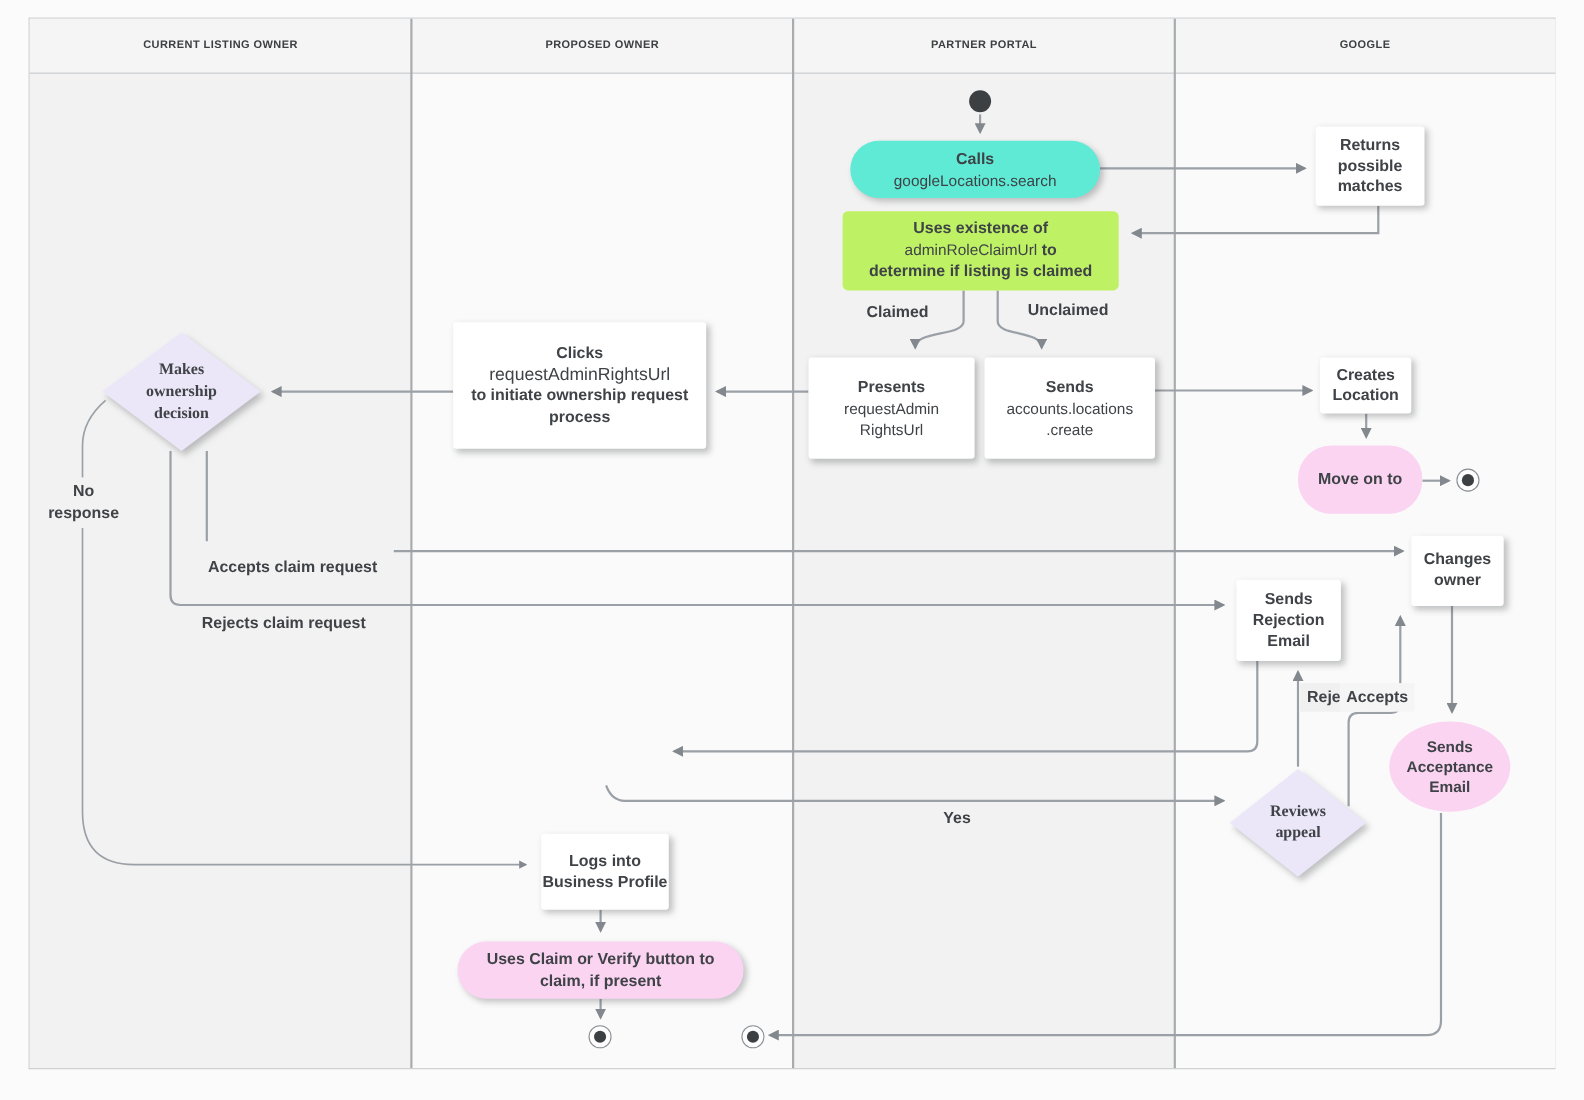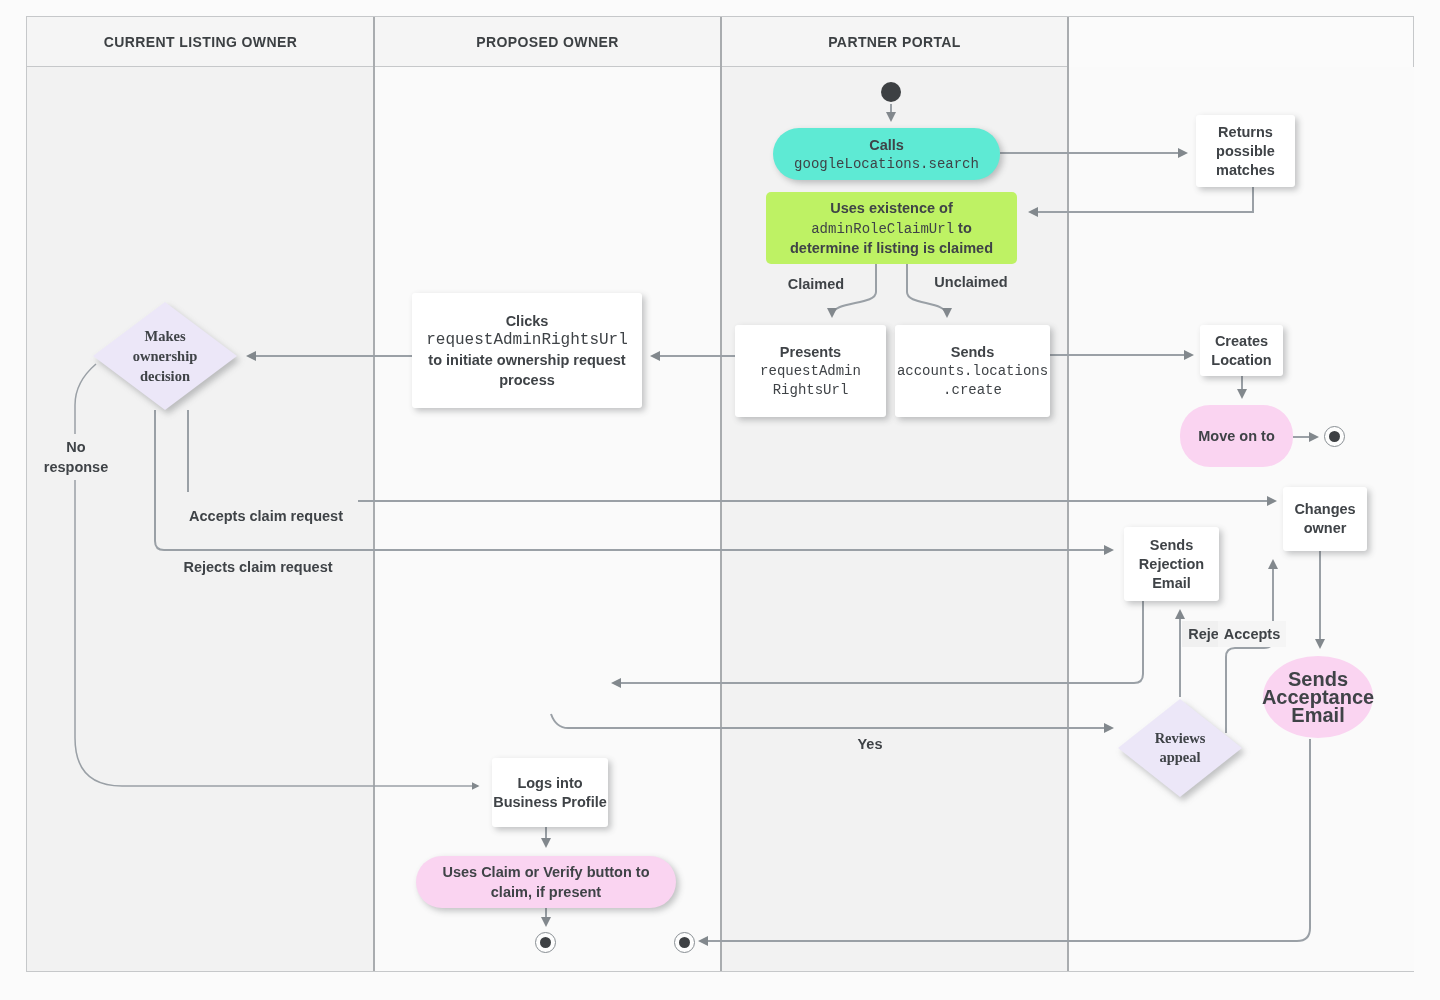--- a/index.html
+++ b/index.html
@@ -3,28 +3,28 @@
 <meta charset="utf-8">
 <style>
   html,body{margin:0;padding:0;background:#fafafa;}
   .canvas{position:relative;width:1440px;height:1000px;background:#fbfbfb;overflow:hidden;
           font-family:"Liberation Sans", sans-serif;color:#3f4347;}
   
   .table{position:absolute;left:26px;top:16px;width:1388px;height:956px;border:1px solid #c6c8ca;box-sizing:border-box;}
   .lane-body{position:absolute;top:50px;bottom:0;width:347px;}
   .lane-head{position:absolute;top:0;height:50px;width:347px;background:#f5f5f5;
              display:flex;align-items:center;justify-content:center;
-             font-size:14px;font-weight:bold;letter-spacing:.4px;color:#3c4043;
+             font-size:10px;font-weight:bold;letter-spacing:.4px;color:#3c4043;
              border-bottom:1px solid #c6c8ca;box-sizing:border-box;}
   .vdiv{position:absolute;top:0;bottom:0;width:1.5px;background:#a9acaf;}
   
   .node{position:absolute;display:flex;flex-direction:column;align-items:center;justify-content:center;
         text-align:center;box-sizing:border-box;}
   .t-bold{font-size:14.5px;font-weight:bold;line-height:20px;color:#3f4347;}
-  .t-mono{font-family:Liberation Mono, monospace;font-size:14px;line-height:19px;color:#3f4347;}
+  .t-mono{font-family:Liberation Sans, sans-serif;font-size:14px;line-height:19px;color:#3f4347;}
   .white-box{background:#ffffff;border-radius:3px;box-shadow:3px 3px 6px rgba(60,64,67,.30);}
   .flat{box-shadow:none;}
   .pill{border-radius:30px;}
   .shadow{box-shadow:3px 3px 6px rgba(60,64,67,.30);}
   .ellipse{border-radius:50%;}
   .diamond-wrap{position:absolute;}
   .dshadow{filter:drop-shadow(3px 4px 3px rgba(60,64,67,.30));font-family:Liberation Serif, serif;}
   .diamond{width:100%;height:100%;clip-path:polygon(50% 0,100% 50%,50% 100%,0 50%);}
   .diamond-label{position:absolute;inset:0;display:flex;align-items:center;justify-content:center;text-align:center;}
   .start-node{position:absolute;width:20px;height:20px;border-radius:50%;background:#3d4043;}
@@ -48,20 +48,23 @@
     <div class="lane-body" style="left:1041px;width:346px;background:#fafafa;"></div>
 
     <div class="lane-head" style="left:0;">
         <span>CURRENT LISTING OWNER</span>
       </div>
     <div class="lane-head" style="left:347px;">
         <span>PROPOSED OWNER</span>
       </div>
     <div class="lane-head" style="left:694px;">
         <span>PARTNER PORTAL</span>
+      </div>
+    <div class="lane-head" style="left:1041px;width:346px;">
+        <span>GOOGLE</span>
       </div>
 
     <div class="vdiv" style="left:346px;"></div>
     <div class="vdiv" style="left:693px;"></div>
     <div class="vdiv" style="left:1040px;"></div>
   </div>
 
   <svg class="overlay" width="1440" height="1000" viewBox="0 0 1440 1000">
     <defs>
       <marker id="arr" viewBox="0 0 10 10" refX="8" refY="5" markerWidth="5" markerHeight="5" orient="auto-start-reverse">
@@ -134,21 +137,21 @@
 
   <div class="node white-box" style="left:1283px;top:487px;width:84px;height:64px;">
     <div class="t-bold" style="line-height:19px;">Changes owner</div>
   </div>
 
   <div class="node white-box" style="left:1124px;top:527px;width:95px;height:74px;">
     <div class="t-bold" style="line-height:19px;">Sends Rejection Email</div>
   </div>
 
   <div class="node ellipse" style="left:1263px;top:656px;width:110px;height:82px;background:#fad4f1;">
-    <div class="t-bold" style="line-height:18px;font-size:20px;">Sends Acceptance Email</div>
+    <div class="t-bold" style="line-height:18px;font-size:14px;">Sends Acceptance Email</div>
   </div>
 
   <div class="diamond-wrap dshadow" style="left:1118px;top:699px;width:124px;height:98px;">
     <div class="diamond" style="background:#ece7f8;"></div>
     <div class="diamond-label t-bold" style="line-height:19px;padding:0 22px;">Reviews appeal</div>
   </div>
 
   <div class="diamond-wrap dshadow" style="left:93px;top:302px;width:144px;height:108px;">
     <div class="diamond" style="background:#ece7f8;"></div>
     <div class="diamond-label t-bold" style="line-height:20px;padding:0 30px;">Makes ownership decision</div>

